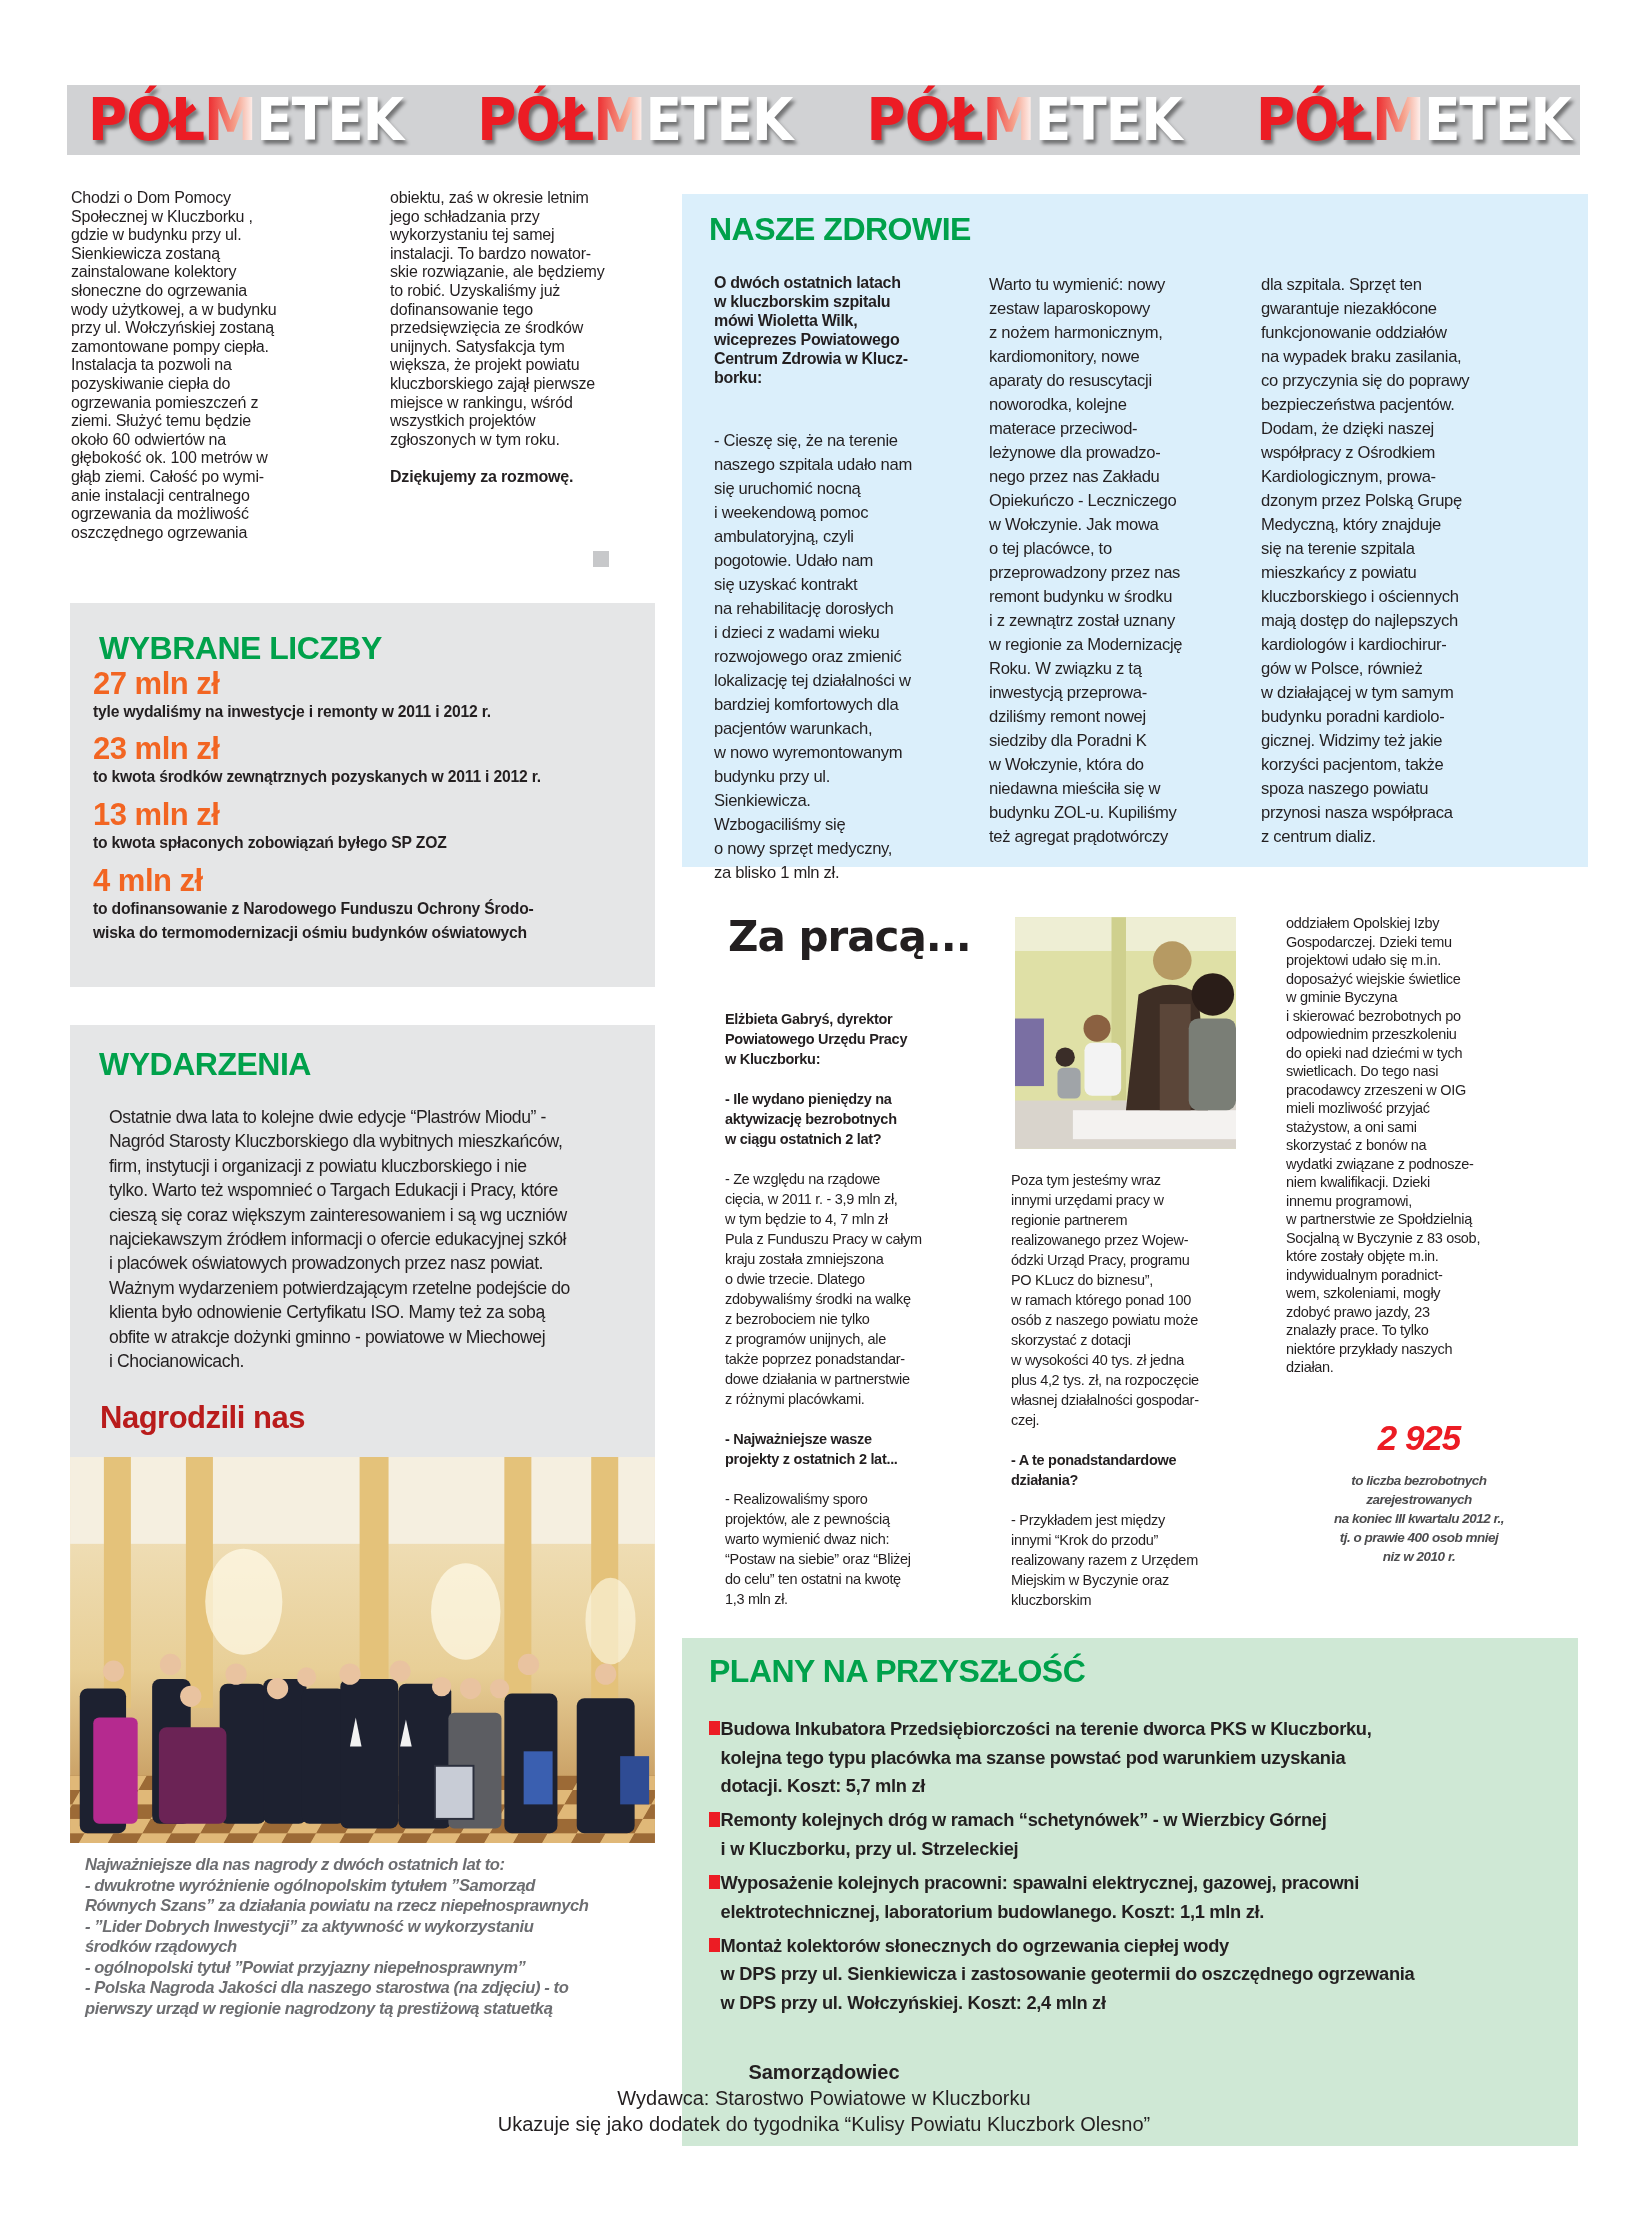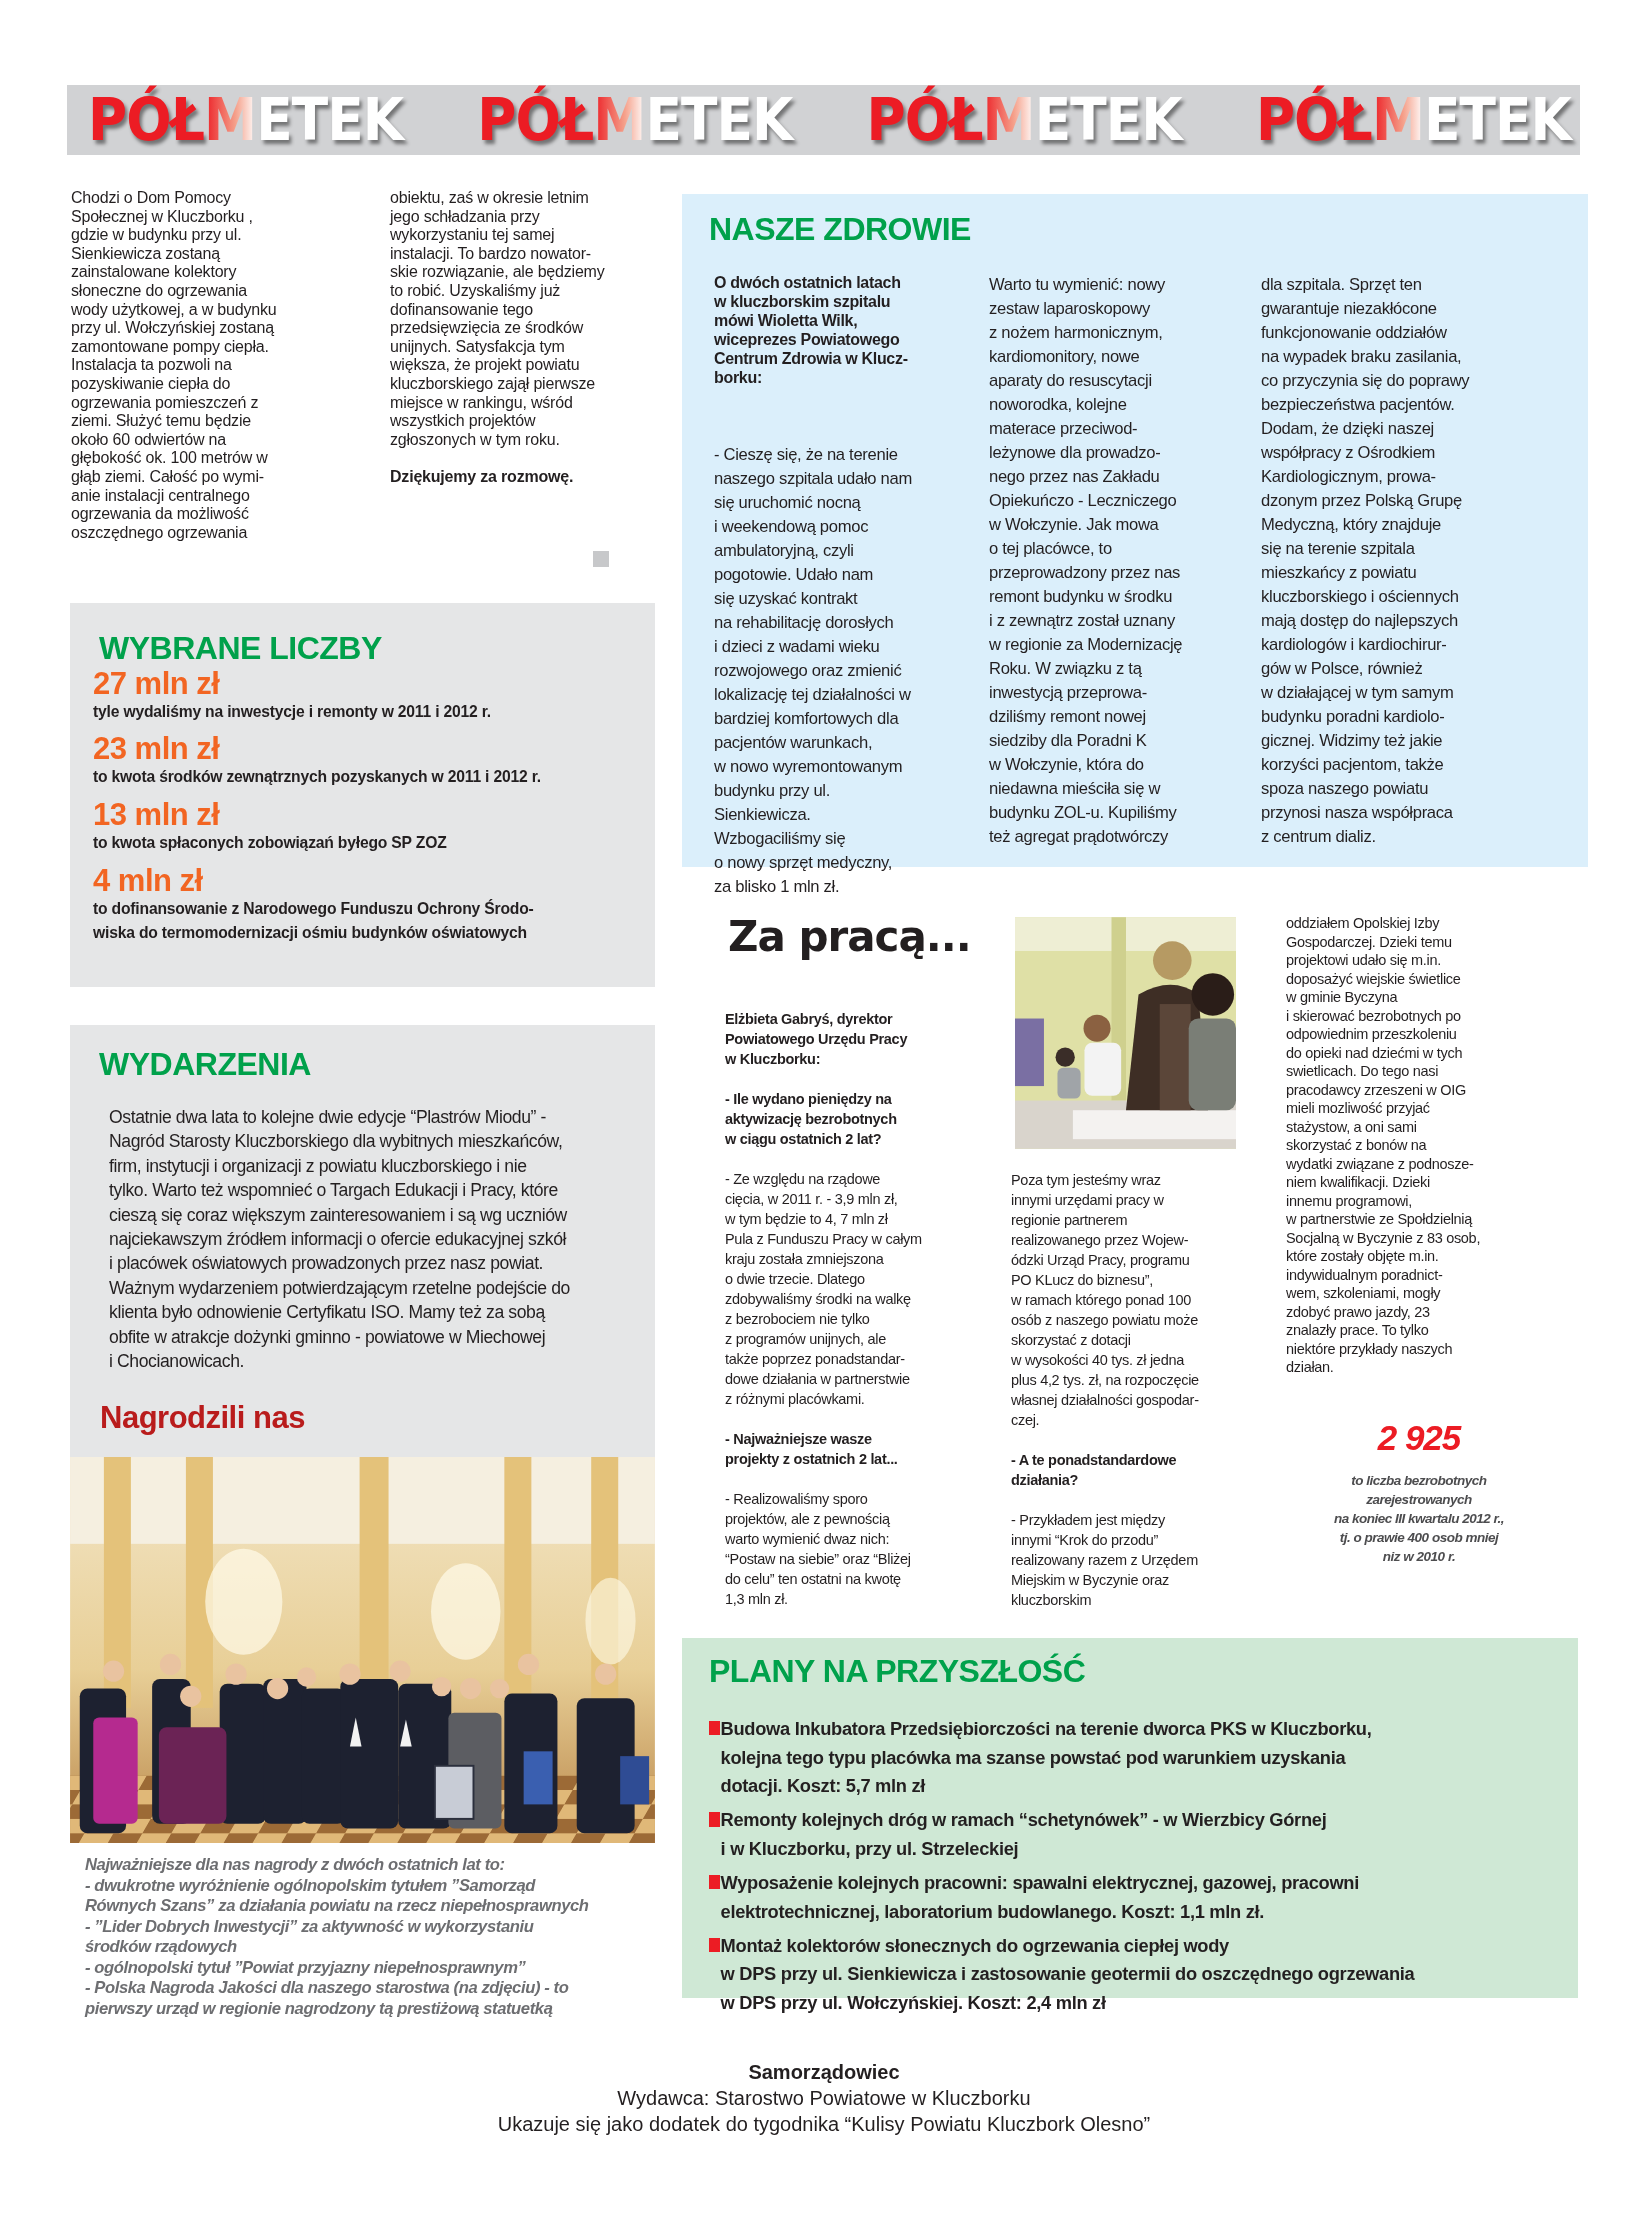--- a/index.html
+++ b/index.html
@@ -74,21 +74,21 @@
   .photo-work { left: 1015px; top: 917px; width: 221px; height: 232px; overflow: hidden; }
   .work-col2 { left: 1011px; top: 1170px; width: 241px; }
   .work-col3 { left: 1286px; top: 914px; width: 246px; }
   .stat-number { left: 1284px; top: 1410px; width: 270px; text-align: center; color: #ec1c24;
          font-family: "Liberation Sans", sans-serif; font-weight: bold; font-style: italic; font-size: 35px; letter-spacing: -1px; margin-top: 8px; }
   .stat-desc { left: 1284px; top: 1471px; width: 270px; text-align: center; color: #4d4d4f;
          font-family: "Liberation Sans", sans-serif; font-weight: bold; font-style: italic; font-size: 13.5px;
          line-height: 19px; letter-spacing: -0.5px; white-space: pre-line; }
 
   
-  .plans { left: 682px; top: 1638px; width: 896px; height: 360px; }
+  .plans { left: 682px; top: 1638px; width: 896px; height: 508px; }
   .plans .section-title { left: 27px; top: 15.4px; }
   .plan-list { position: absolute; left: 27px; top: 77px; width: 850px; margin: 0; padding: 0; list-style: none; }
   .plan-item { position: relative; padding-left: 11.6px; margin-bottom: 5.8px;
          font-family: "Liberation Sans Narrow", "Liberation Sans", sans-serif; font-weight: bold;
          font-size: 18.3px; line-height: 28.5px; letter-spacing: -0.3px; white-space: pre-line; }
   .plan-bullet { position: absolute; left: 0; top: 5.8px; width: 10.6px; height: 14.5px; background: #ec1c24; }
 
   
   .footer { left: 0; top: 2059px; width: 1648px; text-align: center; color: #231f20;
          font-family: "Liberation Sans Narrow", "Liberation Sans", sans-serif; font-size: 20px; line-height: 26px; }
@@ -148,21 +148,21 @@
 
 <div class="abs box-blue health">
   <div class="abs section-title">NASZE ZDROWIE</div>
   <div class="abs health-col" style="left:32px; top:79px; width:212px;">
     <p class="bold" style="margin:0; white-space:pre-line; line-height:19px; font-size:16px;"> O dwóch ostatnich latach
 w kluczborskim szpitalu
 mówi Wioletta Wilk,
 wiceprezes Powiatowego
 Centrum Zdrowia w Klucz-
 borku:</p>
-    <p style="margin:56px 0 0 0; white-space:pre-line;">- Cieszę się, że na terenie
+    <p style="margin:42px 0 0 0; white-space:pre-line;">- Cieszę się, że na terenie
 naszego szpitala udało nam
 się uruchomić nocną
  i weekendową pomoc
 ambulatoryjną, czyli
 pogotowie.  Udało nam
 się uzyskać kontrakt
 na rehabilitację dorosłych
  i dzieci z wadami wieku
 rozwojowego oraz zmienić
 lokalizację tej działalności w

